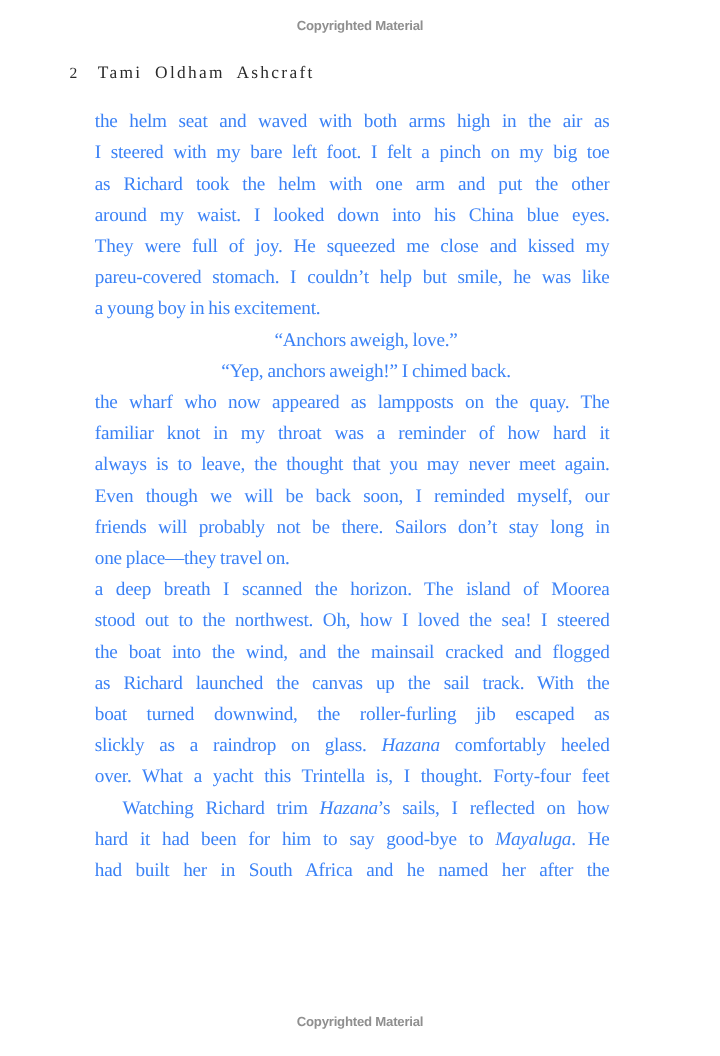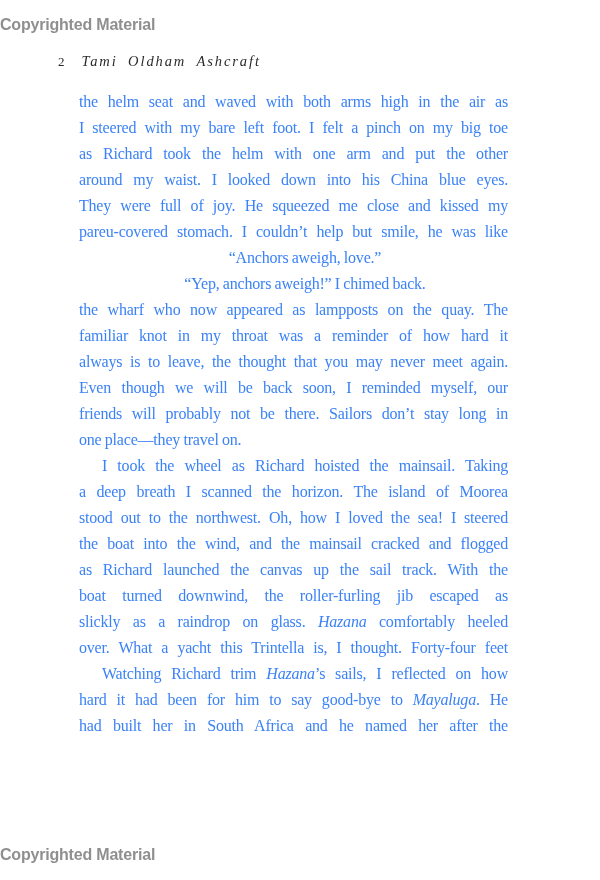--- a/index.html
+++ b/index.html
@@ -12,23 +12,24 @@
     width: 600px;
     height: 880px;
     background: #ffffff;
     font-family: "Liberation Serif", serif;
     overflow: hidden;
   }
   .copyright {
     position: absolute;
     left: 0;
     width: 600px;
+    text-align: center;
     font-family: "Liberation Sans", sans-serif;
     font-weight: bold;
-    font-size: 16px;
+    font-size: 11px;
     letter-spacing: -0.2px;
     color: #8f8f8f;
   }
   .copyright.top { top: 16px; }
   .copyright.bottom { top: 846px; }
 
   .page-header {
     position: absolute;
     top: 52px;
     left: 58px;
@@ -37,21 +38,20 @@
     color: #2b2b2b;
     white-space: nowrap;
   }
   .page-num {
     display: inline-block;
     font-size: 13px;
   }
   .running-title {
     display: inline-block;
     margin-left: 13px;
-    font-style: italic;
     font-size: 14.5px;
     letter-spacing: 1.9px;
     word-spacing: 5px;
   }
 
   .body-text {
     position: absolute;
     top: 89px;
     left: 79px;
     width: 429px;
@@ -89,29 +89,29 @@
     <span class="running-title">Tami Oldham Ashcraft</span>
   </div>
 
   <div class="body-text">
       <div class="line j">the helm seat and waved with both arms high in the air as</div>
       <div class="line j">I steered with my bare left foot. I felt a pinch on my big toe</div>
       <div class="line j">as Richard took the helm with one arm and put the other</div>
       <div class="line j">around my waist. I looked down into his China blue eyes.</div>
       <div class="line j">They were full of joy. He squeezed me close and kissed my</div>
       <div class="line j">pareu-covered stomach. I couldn’t help but smile, he was like</div>
+      <div class="line">a young boy in his excitement.</div>
       <div class="line indent">“Anchors aweigh, love.”</div>
       <div class="line indent">“Yep, anchors aweigh!” I chimed back.</div>
       <div class="line j">the wharf who now appeared as lampposts on the quay. The</div>
       <div class="line j">familiar knot in my throat was a reminder of how hard it</div>
       <div class="line j">always is to leave, the thought that you may never meet again.</div>
       <div class="line j">Even though we will be back soon, I reminded myself, our</div>
       <div class="line j">friends will probably not be there. Sailors don’t stay long in</div>
       <div class="line">one place—they travel on.</div>
-      <div class="line j indent">I took the wheel as Richard hoisted the mainsail. Taking</div>
       <div class="line j">a deep breath I scanned the horizon. The island of Moorea</div>
       <div class="line j">stood out to the northwest. Oh, how I loved the sea! I steered</div>
       <div class="line j">the boat into the wind, and the mainsail cracked and flogged</div>
       <div class="line j">as Richard launched the canvas up the sail track. With the</div>
       <div class="line j">boat turned downwind, the roller-furling jib escaped as</div>
       <div class="line j">slickly as a raindrop on glass. <i>Hazana</i> comfortably heeled</div>
       <div class="line j">over. What a yacht this Trintella is, I thought. Forty-four feet</div>
       <div class="line j indent">Watching Richard trim <i>Hazana</i>’s sails, I reflected on how</div>
       <div class="line j">hard it had been for him to say good-bye to <i>Mayaluga</i>. He</div>
       <div class="line j">had built her in South Africa and he named her after the</div>

